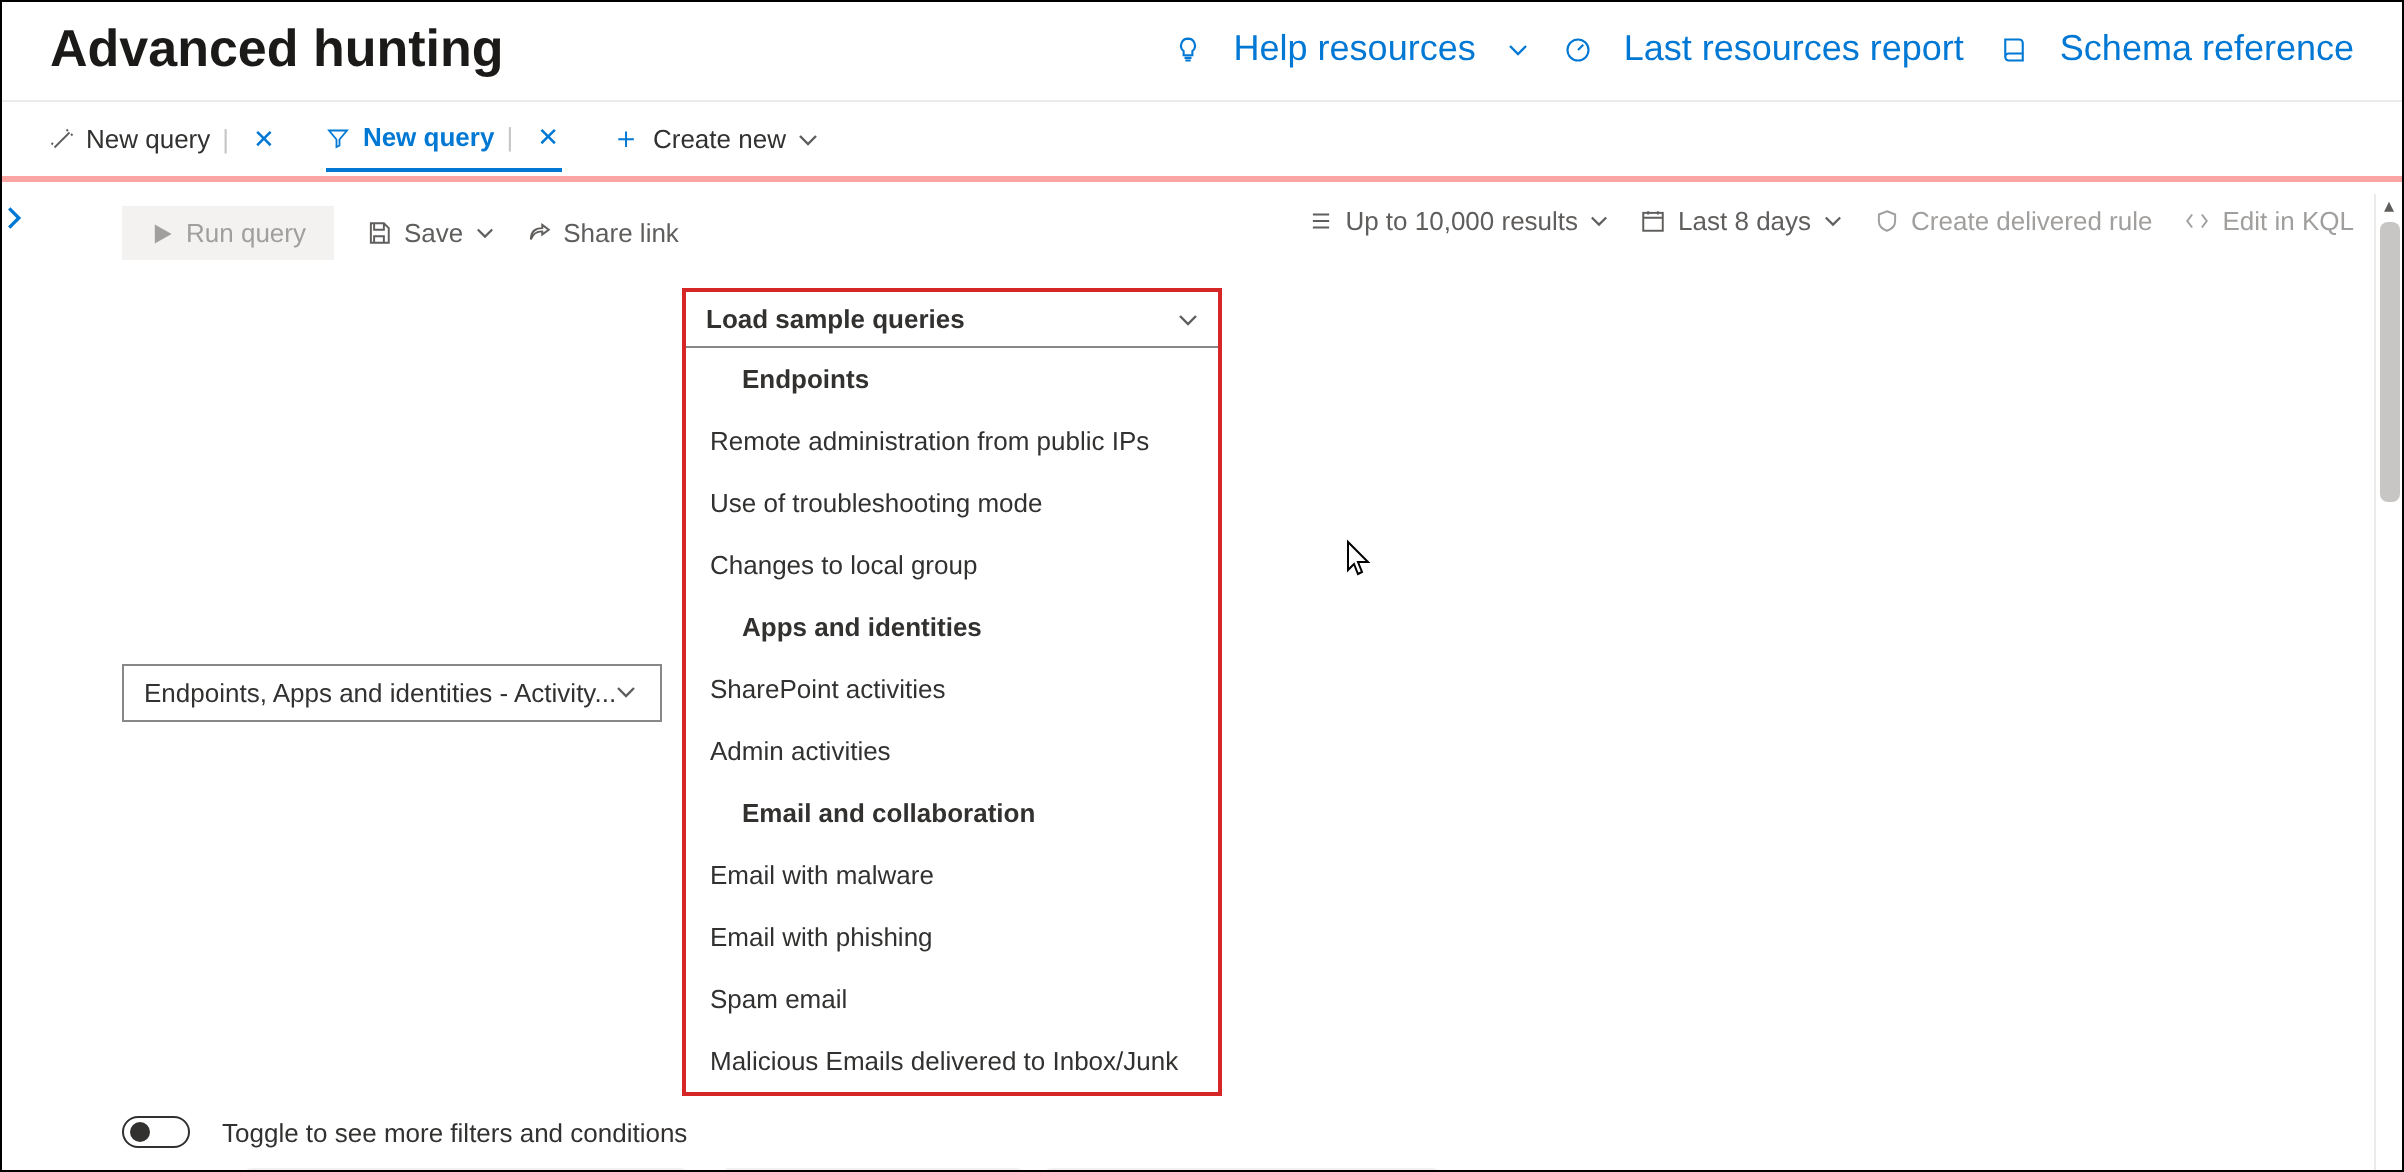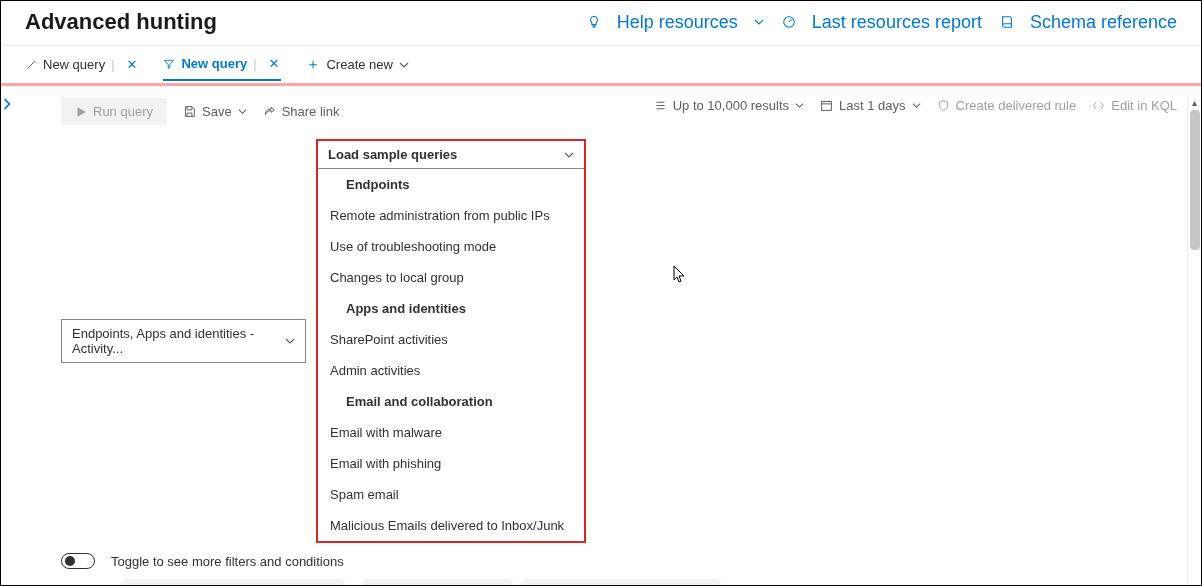--- a/index.html
+++ b/index.html
@@ -1,35 +1,35 @@
 <!DOCTYPE html>
 <html><head>
 <meta charset="utf-8">
 <style>
 * { box-sizing: border-box; margin: 0; padding: 0; font-family: "Segoe UI", -apple-system, BlinkMacSystemFont, sans-serif; }
 body { background: #fff; color: #323130; font-size: 13px; border: 1px solid #000; width: 1202px; height: 586px; position: relative; overflow: hidden; }
 .header { display: flex; align-items: center; justify-content: space-between; padding: 8px 24px 10px 24px; border-bottom: 1px solid #edebe9; }
-.title { font-size: 22px; font-weight: 600; color: #1b1a19; }
+.title { font-size: 26px; font-weight: 600; color: #1b1a19; }
 .header-links { display: flex; gap: 18px; align-items: center; }
 .header-link { display: flex; align-items: center; gap: 16px; color: #0078d4; font-size: 18px; cursor: pointer; }
 .tabs { display: flex; align-items: center; gap: 24px; padding: 8px 24px 0 24px; border-bottom: 3px solid #fca5a5; height: 40px; }
 .tab { display: flex; align-items: center; gap: 6px; padding-bottom: 8px; cursor: pointer; }
 .tab.active { border-bottom: 2px solid #0078d4; color: #0078d4; }
 .tab .tab-close { color: #0078d4; margin-left: 4px; padding: 0 2px; }
 .tab-sep { color: #c8c6c4; }
 .content { display: flex; }
 .expand-col { width: 50px; padding-top: 12px; text-align: center; }
 .expand-btn { color: #0078d4; cursor: pointer; font-size: 14px; }
 .main { flex: 1; padding: 12px 24px 12px 10px; position: relative; }
 .toolbar { display: flex; align-items: flex-start; justify-content: space-between; margin-bottom: 14px; }
 .toolbar-left, .toolbar-right { display: flex; align-items: center; gap: 16px; }
 .btn { display: flex; align-items: center; gap: 6px; font-size: 13px; color: #605e5c; cursor: pointer; }
 .btn.primary { background: #f3f2f1; padding: 6px 14px; color: #a19f9d; }
 .ctl-row { display: flex; align-items: center; gap: 10px; margin-bottom: 10px; }
-.dropdown-ctl { border: 1px solid #8a8886; padding: 6px 10px; width: 245px; display: flex; justify-content: flex-start; align-items: center; background: #fff; cursor: pointer; }
+.dropdown-ctl { border: 1px solid #8a8886; padding: 6px 10px; width: 270px; display: flex; justify-content: flex-start; align-items: center; background: #fff; cursor: pointer; }
 .dropdown-open { border: 2px solid #d72626; width: 270px; position: relative; background: #fff; }
 .dropdown-head { padding: 6px 10px; border-bottom: 1px solid #8a8886; display: flex; justify-content: space-between; align-items: center; cursor: pointer; font-weight: bold; }
 .dropdown-list { }
 .dd-item { padding: 8px 12px; font-size: 13px; cursor: pointer; }
 .dd-header { padding: 8px 28px; font-size: 13px; font-weight: 600; }
 .toggle-row { display: flex; align-items: center; gap: 16px; margin-bottom: 10px; }
 .toggle { width: 34px; height: 16px; border: 1px solid #323130; border-radius: 8px; position: relative; cursor: pointer; }
 .toggle::after { content: ""; width: 10px; height: 10px; background: #323130; border-radius: 50%; position: absolute; top: 2px; left: 3px; }
 .filters-row { display: flex; gap: 12px; align-items: flex-start; margin-bottom: 8px; }
 .filters-label { padding-top: 6px; width: 48px; }
@@ -167,21 +167,21 @@
               </svg>
             </span>
         </div>
         <div class="btn">
           <span class="icon">
               <svg width="13" height="13" viewBox="0 0 16 16">
                 <rect x="2" y="3" width="12" height="11" fill="none" stroke="#605e5c" stroke-width="1.2"></rect>
                 <path stroke="#605e5c" stroke-width="1.2" d="M2 6h12M5 2v2M11 2v2"></path>
               </svg>
             </span>
-          <span>Last 1 days</span>
+          <span>Last 8 days</span>
           <span class="icon">
               <svg width="9" height="9" viewBox="0 0 10 10">
                 <path fill="none" stroke="#605e5c" stroke-width="1.2" d="M1 3l4 4 4-4"></path>
               </svg>
             </span>
         </div>
         <div class="btn" style="color:#a19f9d">
           <span class="icon">
               <svg width="13" height="13" viewBox="0 0 16 16">
                 <path fill="none" stroke="#a19f9d" stroke-width="1.2" d="M8 2l5 2v4c0 3-2 5-5 6-3-1-5-3-5-6V4l5-2z"></path>

